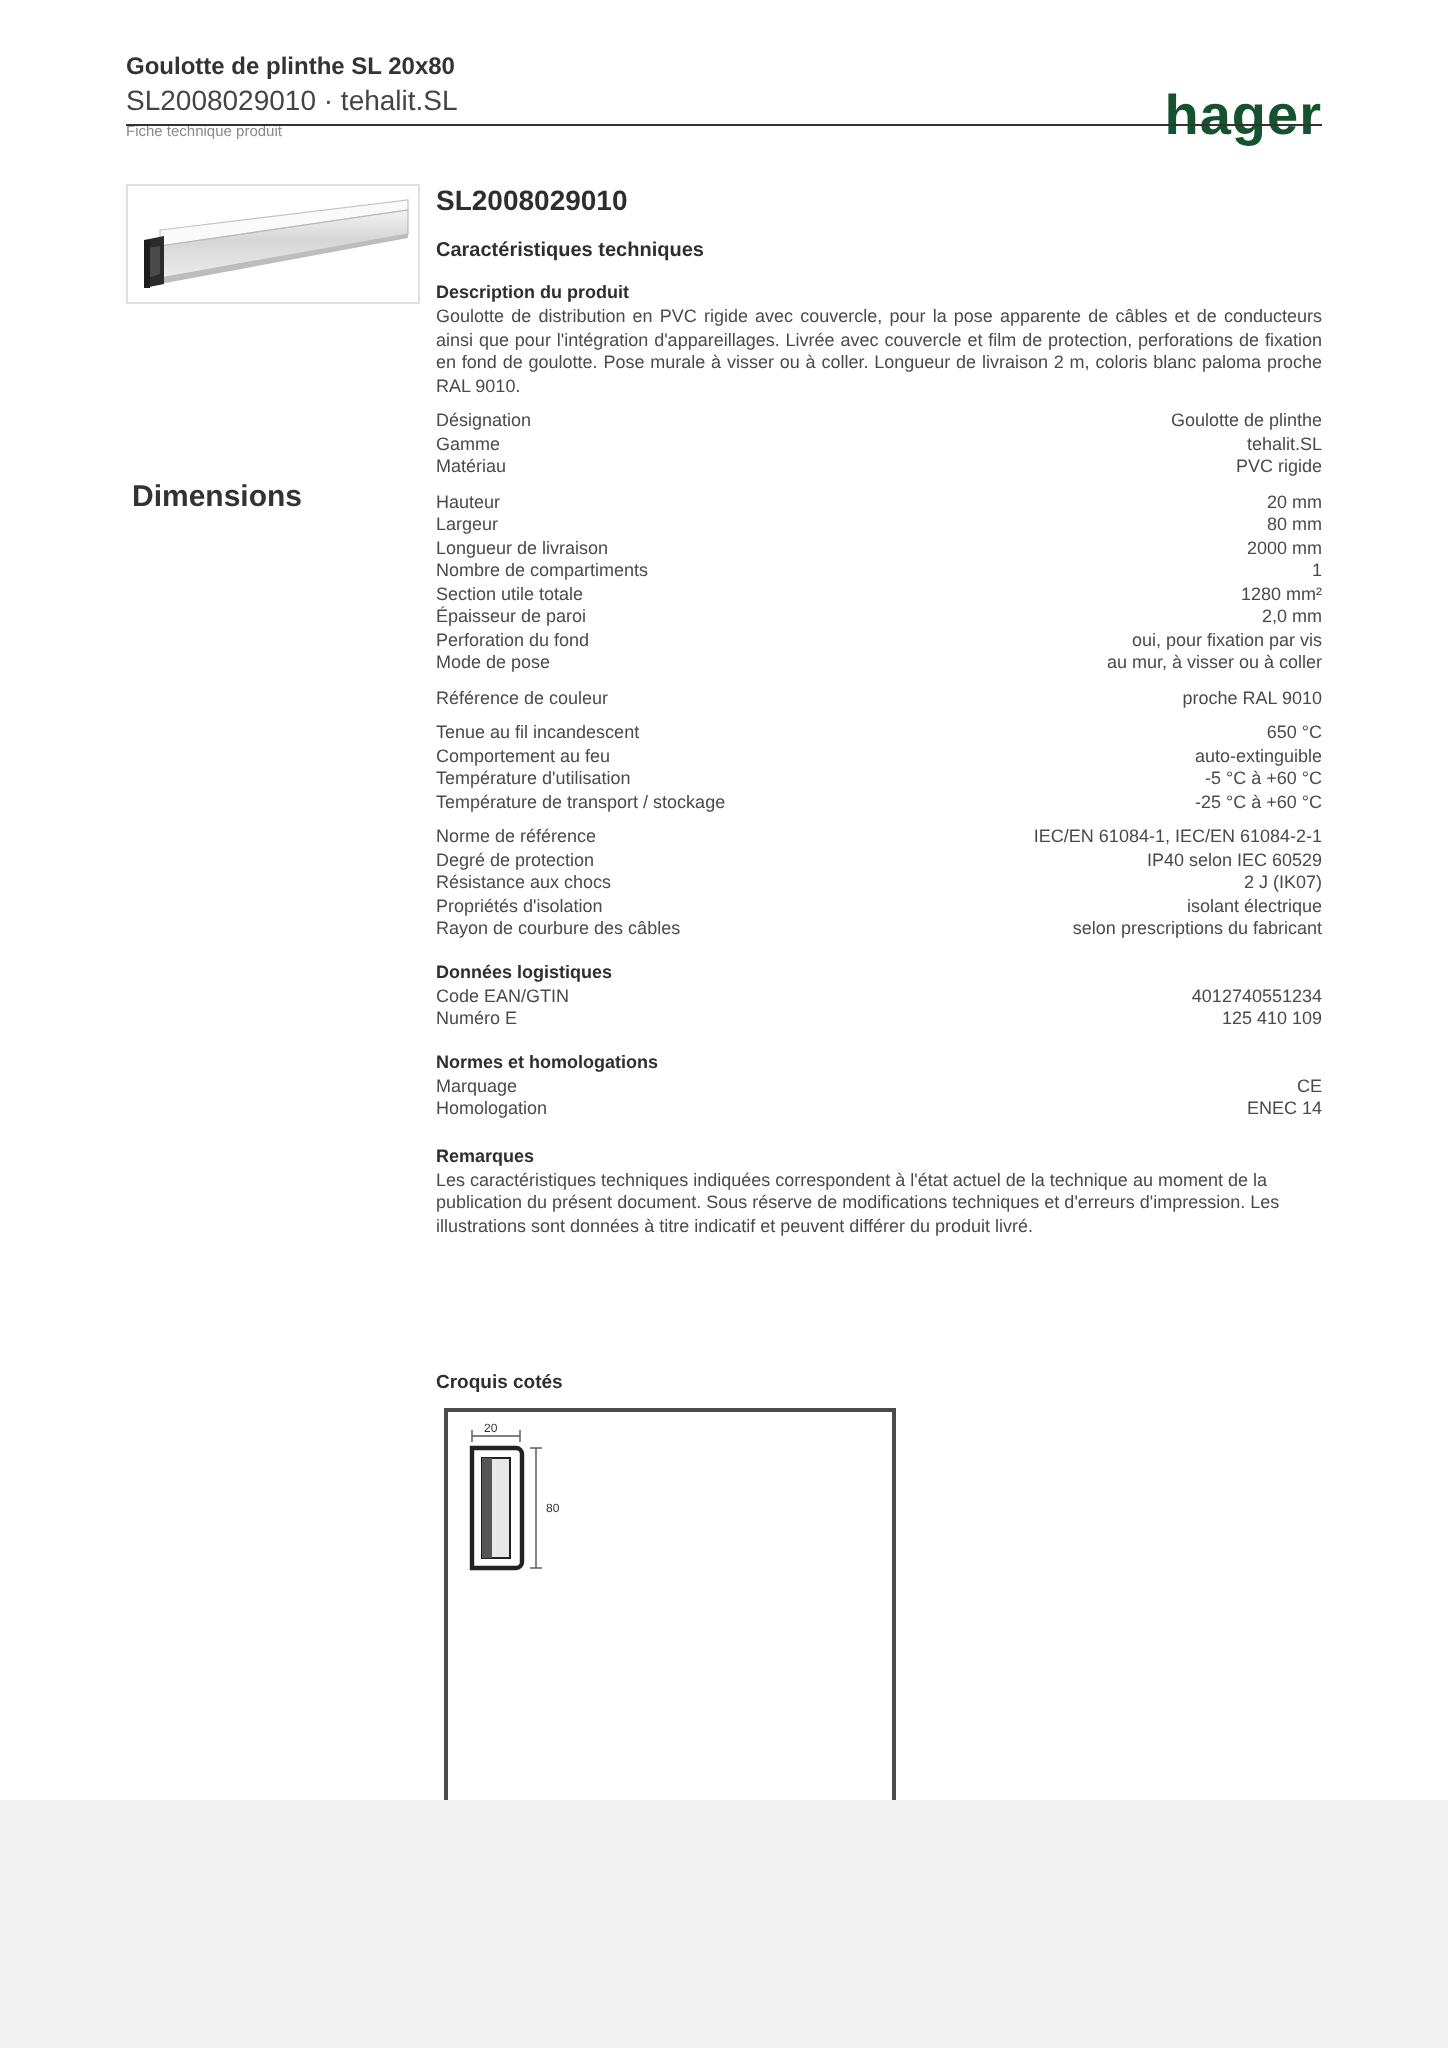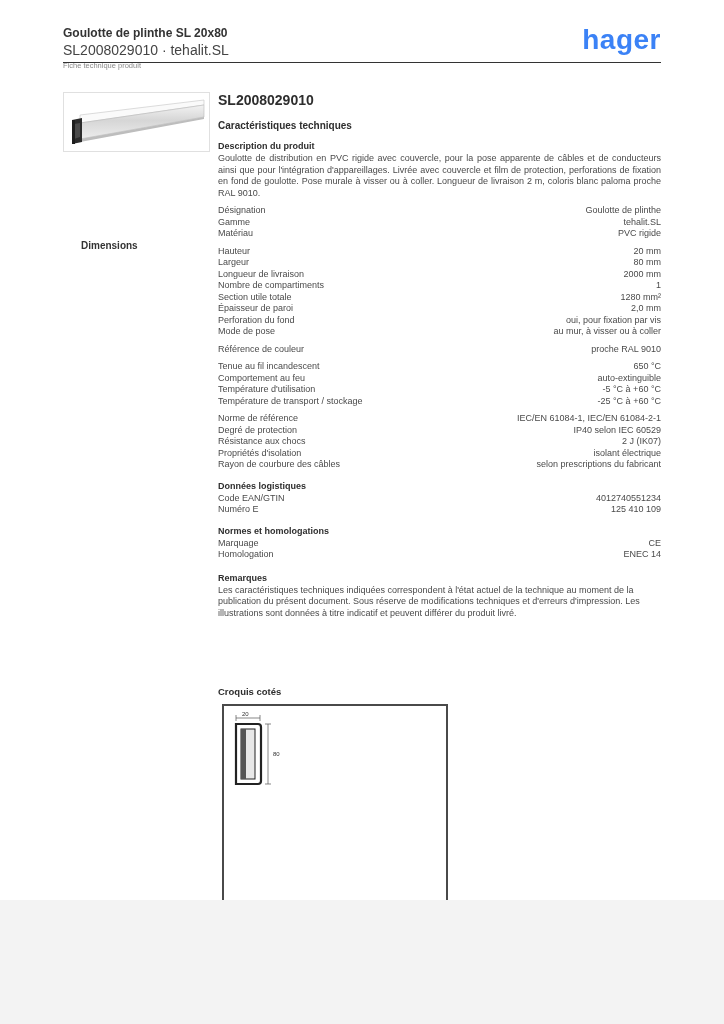--- a/index.html
+++ b/index.html
@@ -7,28 +7,28 @@
   .page {
     position:relative; width:724px; height:900px; margin:0 auto;
     background:#ffffff; overflow:hidden;
     font-family:"Liberation Sans", sans-serif; color:#4a4a4a;
   }
   
   .header-left { position:absolute; left:63px; top:26px; }
   .h-line1 { font-size:12px; font-weight:bold; color:#333; }
   .h-line2 { font-size:14px; color:#444; margin-top:2px; }
   .h-line3 { font-size:7.5px; color:#8a8a8a; margin-top:3px; }
-  .logo { position:absolute; top:26px; right:63px; font-size:28px; font-weight:bold;
-          color:#3b82f6; letter-spacing:0.5px; line-height:28px; }
+  .logo { position:absolute; top:44px; right:63px; font-size:28px; font-weight:bold;
+          color:#14532d; letter-spacing:0.5px; line-height:28px; }
   .header-rule { position:absolute; left:63px; top:62px; width:598px; border-top:1.5px solid #333; }
 
   
   .product-image { position:absolute; left:63px; top:92px; width:147px; height:60px;
                    border:1px solid #e0e0e0; background:#fff; }
-  .left-section-label { position:absolute; left:81px; top:240px; font-size:10px; font-weight:bold; color:#333; }
+  .left-section-label { position:absolute; left:66px; top:240px; font-size:15px; font-weight:bold; color:#333; }
 
   
   .main-col { position:absolute; left:218px; top:92px; width:443px; }
   .product-title { font-size:14px; font-weight:bold; color:#2e2e2e; margin-bottom:12px; }
   .tech-heading  { font-size:10px; font-weight:bold; color:#2e2e2e; margin-bottom:10px; }
   .group-heading { font-size:9px; font-weight:bold; color:#2e2e2e; margin-bottom:2px; }
   .desc { font-size:9px; line-height:11.5px; margin-bottom:6px; text-align:justify; }
   .rows { margin-bottom:6px; }
   .row  { display:flex; font-size:9px; line-height:11.5px; }
   .row .lbl { color:#4a4a4a; }

